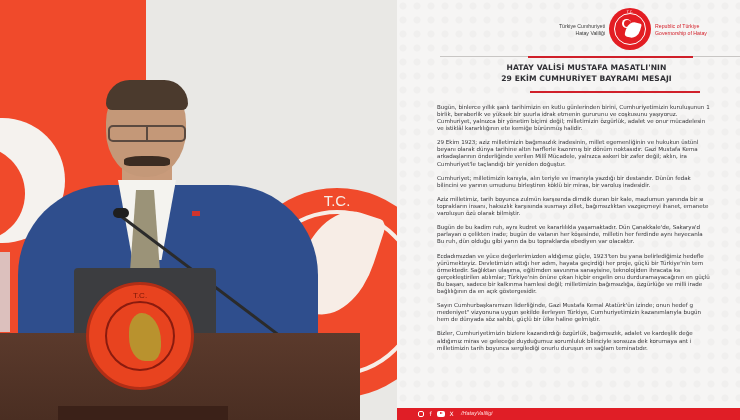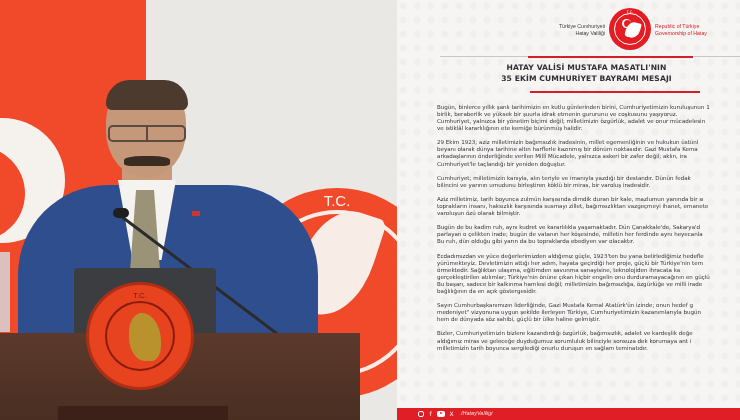--- a/index.html
+++ b/index.html
@@ -130,21 +130,21 @@
   <div class="hdr-right">
     <div>Republic of Türkiye</div>
     <div>Governorship of Hatay</div>
   </div>
 
   <div class="rule-gray"></div>
   <div class="rule-red-top"></div>
 
   <div class="title">
     <div>HATAY VALİSİ MUSTAFA MASATLI'NIN</div>
-    <div>35 EKİM CUMHURİYET BAYRAMI MESAJI</div>
+    <div>29 EKİM CUMHURİYET BAYRAMI MESAJI</div>
   </div>
   <div class="rule-red-bot"></div>
 
   <div class="body-text">
     <p>
       <span>Bugün, binlerce yıllık şanlı tarihimizin en kutlu günlerinden birini, Cumhuriyetimizin kuruluşunun 1</span>
       <span>birlik, beraberlik ve yüksek bir şuurla idrak etmenin gururunu ve coşkusunu yaşıyoruz.</span>
       <span>Cumhuriyet, yalnızca bir yönetim biçimi değil; milletimizin özgürlük, adalet ve onur mücadelesin</span>
       <span>ve istiklâl kararlılığının ete kemiğe bürünmüş halidir.</span>
     </p>

